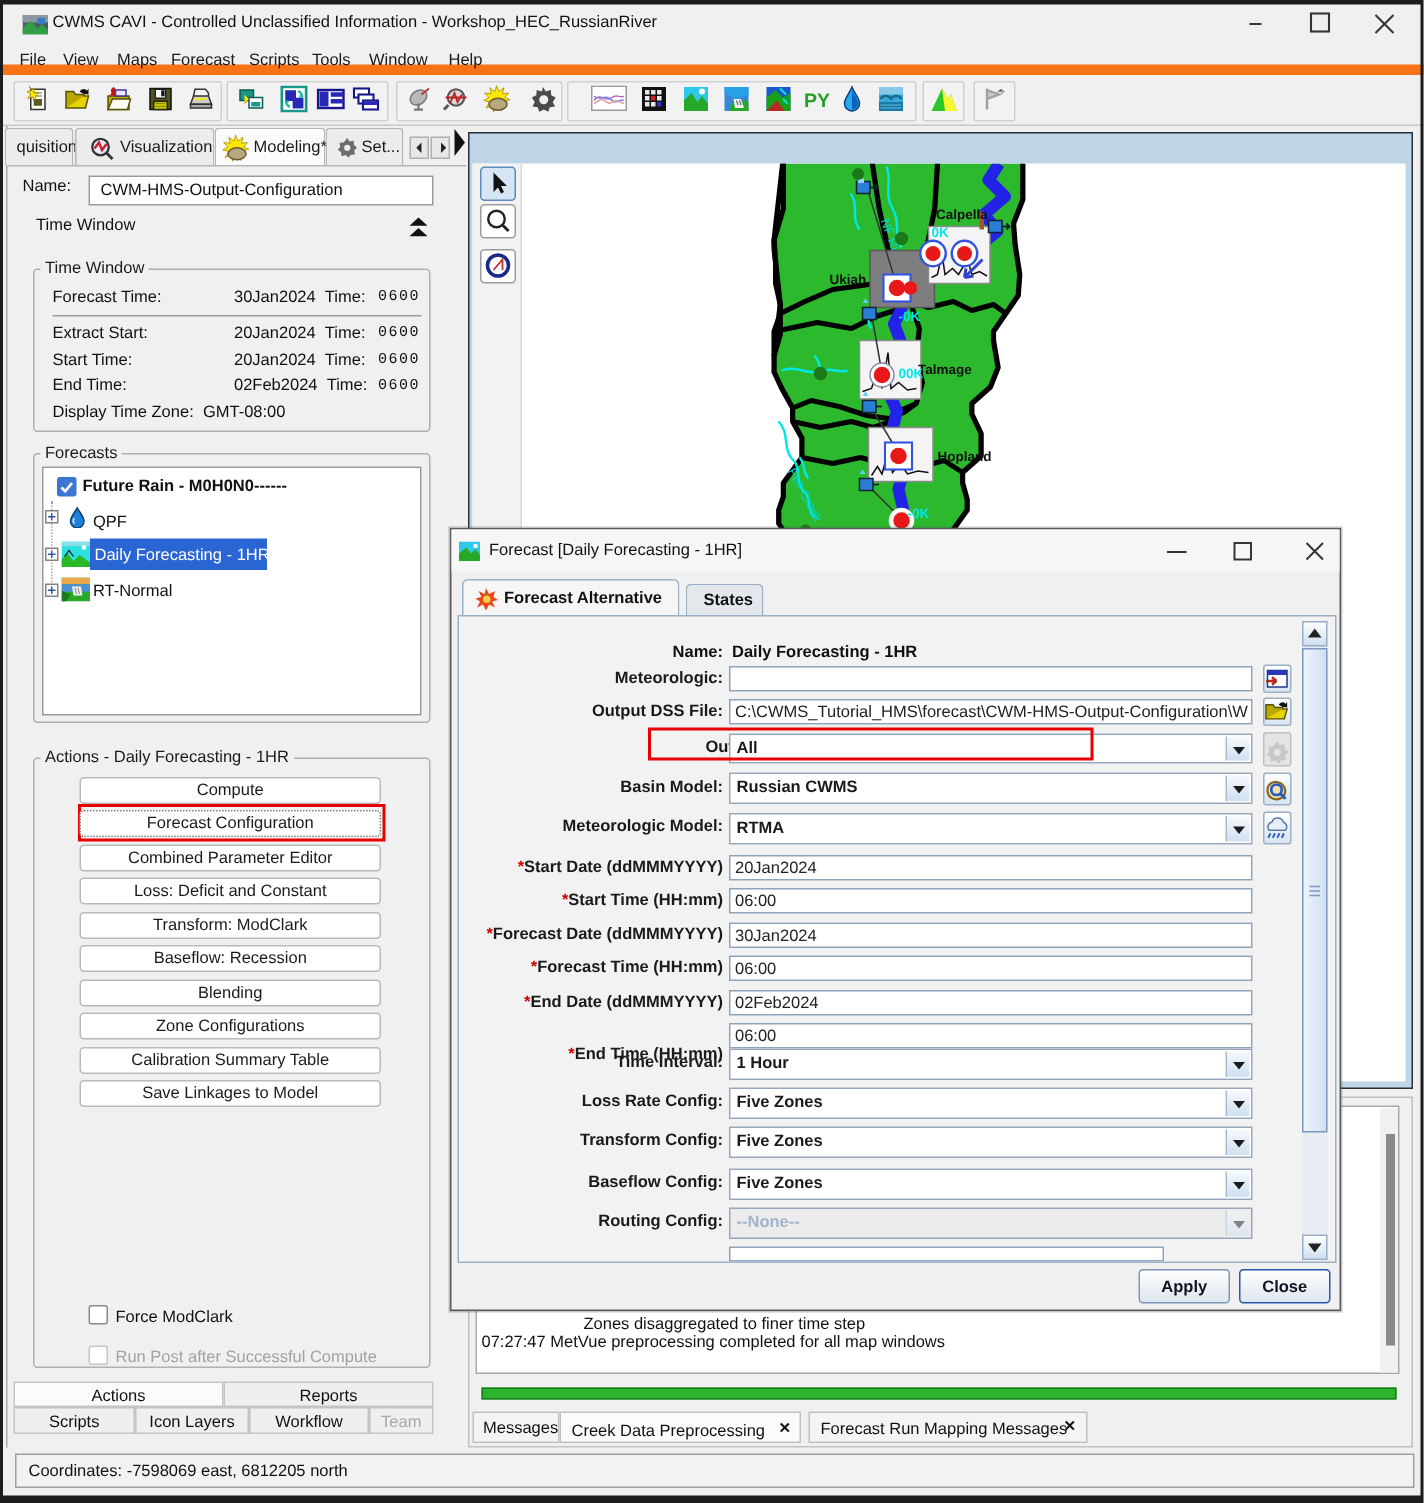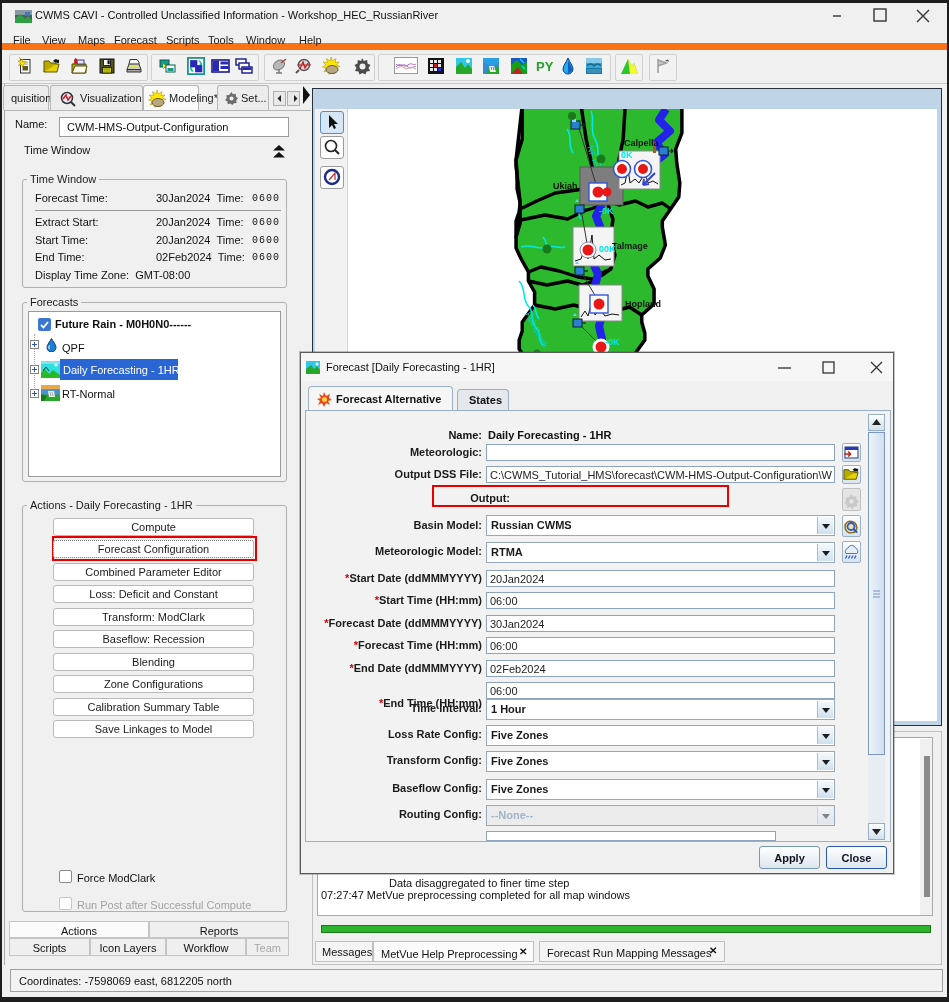--- a/index.html
+++ b/index.html
@@ -232,21 +232,21 @@
         <span style="position:absolute;left:7px;top:6px">quisition</span>
       </div>
     <div class="ltab" style="left:45px;width:93px;">
         <span style="position:absolute;left:29px;top:6px">Visualization</span>
       <svg style="position:absolute;left:8px;top:4px" width="17" height="17" viewBox="0 0 17 17">
         <circle cx="8" cy="8" r="5.5" fill="#e8e8ff" stroke="#333" stroke-width="1.5"></circle>
         <path d="M4 9 L7 5 L9 10 L12 6" stroke="#d02020" stroke-width="1.6" fill="none"></path>
         <line x1="12" y1="12" x2="16" y2="16" stroke="#333" stroke-width="2"></line>
       </svg>
     </div>
-    <div class="ltab" style="left:138px;width:56px;background:#fbfbfb;border-bottom:1px solid #fbfbfb;height:26px;">
+    <div class="ltab" style="left:138px;width:74px;background:#fbfbfb;border-bottom:1px solid #fbfbfb;height:26px;">
       <span style="position:absolute;left:25px;top:6px;">Modeling*</span>
       <svg style="position:absolute;left:4px;top:4px" width="18" height="18" viewBox="0 0 18 18">
         <path d="M9 0 L10.5 4 L14 1.5 L13 5.5 L17 5 L14.5 8 L18 9.5 L14 10.5 L16 14 L12 13 L12.5 17 L9.5 14 L7 17.5 L6 13.5 L2 15 L4.5 11 L0.5 10 L4 8 L1 5 L5.5 5.5 L4.5 1.5 L8 4 Z" fill="#ffe800" stroke="#a08800" stroke-width="0.5"></path>
         <ellipse cx="10" cy="12.5" rx="6" ry="4" fill="#b8a880" stroke="#6a5a30"></ellipse>
       </svg>
     </div>
     <div class="ltab" style="left:212px;width:52px;">
         <span style="position:absolute;left:23px;top:6px">Set...</span>
       <svg style="position:absolute;left:6px;top:5px" width="15" height="15" viewBox="0 0 16 16">
         <path d="M8 1 L9.5 3.5 L12.5 3 L12.8 6 L15 7.8 L13 9.8 L13.5 12.8 L10.5 13 L9 15 L6.8 13.2 L4 14 L3.5 11 L1.2 9.5 L3 7.5 L2.5 4.5 L5.5 4.2 Z" fill="#6c6c6c"></path>
@@ -497,32 +497,32 @@
       <div class="mtbtn" style="top:57px;">
         <svg width="22" height="21">
             <circle cx="11" cy="10" r="7" fill="none" stroke="#1a2a8a" stroke-width="2.4"></circle>
             <path d="M8 13 L14 6 L14 13" stroke="#c03030" stroke-width="1.2" fill="none"></path>
           </svg>
       </div>
     </div>
   </div>
   <div id="msgpanel">
     <div class="abs" style="left:4px;top:5px;width:616px;height:179px;background:#fff;border:1px solid #a8a8a8;">
-      <div class="abs" style="left:71px;top:139px;font-size:11px;color:#111;">Data disaggregated to finer time step</div>
+      <div class="abs" style="left:71px;top:139px;font-size:11px;color:#111;">Zones disaggregated to finer time step</div>
       <div class="abs" style="left:3px;top:151px;font-size:11px;color:#111;">07:27:47 MetVue preprocessing completed for all map windows</div>
       <div class="abs" style="left:602px;top:1px;width:12px;height:176px;background:#f0f0f0;">
         <div class="abs" style="left:4px;top:17px;width:6px;height:141px;background:#8a8a8a;"></div>
       </div>
     </div>
     <div class="abs" style="left:8px;top:193px;width:610px;height:8px;background:#2db42d;border:1px solid #1a7a1a;"></div>
     <div class="abs" style="left:2px;top:209px;width:58px;height:21px;border:1px solid #c0c0c0;background:#f4f4f4;font-size:11px;color:#111;white-space:nowrap;padding-left:39px;">
         <span style="position:absolute;left:6px;top:4px;">Messages</span>
       </div>
     <div class="abs" style="left:60px;top:209px;width:161px;height:21px;border:1px solid #c0c0c0;background:#fbfbfb;font-size:11px;color:#111;white-space:nowrap;">
-        <span style="position:absolute;left:7px;top:6px;">MetVue Help Preprocessing</span>
+        <span style="position:absolute;left:7px;top:6px;">Creek Data Preprocessing</span>
         <span style="position:absolute;left:145px;top:4px;font-weight:bold;font-size:10px;">✕</span>
       </div>
     <div class="abs" style="left:226px;top:209px;width:186px;height:21px;border:1px solid #c0c0c0;background:#f4f4f4;font-size:11px;color:#111;white-space:nowrap;">
         <span style="position:absolute;left:7px;top:5px;">Forecast Run Mapping Messages</span>
         <span style="position:absolute;left:169px;top:3px;font-weight:bold;font-size:10px;">✕</span>
       </div>
   </div>
   <div id="statusbar">
       <span style="position:absolute;left:8px;top:5px">Coordinates: -7598069 east, 6812205 north</span>
     </div>
@@ -554,20 +554,24 @@
 
     <div class="abs" style="left:4px;top:57px;width:586px;height:432px;background:#f2f2f2;border:1px solid #9ab0c6;">
       <div class="abs" style="left:0px;top:18px;width:176px;text-align:right;font-size:11px;font-weight:bold;color:#111;">Name:</div>
       <div class="abs" style="left:182px;top:18px;font-size:11px;font-weight:bold;color:#111;">Daily Forecasting - 1HR</div>
     </div>
     <div class="dlabel" style="left:1px;top:93px;">Meteorologic:</div>
     <div class="dfield" style="top:91px;"></div>
     <div class="dlabel" style="left:1px;top:115px;">Output DSS File:</div>
     <div class="dfield" style="top:113px;">C:\CWMS_Tutorial_HMS\forecast\CWM-HMS-Output-Configuration\W</div>
     <div class="dlabel" style="left:1px;top:139px;margin-left:28px;">Output:</div>
+    <div class="dcombo" style="top:136px;">
+        <span style="position:absolute;left:4px;top:3px;">All</span>
+        <span class="arr"></span>
+      </div>
     <div class="abs" style="left:131px;top:132px;width:297px;height:22px;border:2px solid #e80000;"></div>
     <div class="dlabel" style="left:1px;top:166px;">Basin Model:</div>
     <div class="dcombo" style="top:162px;height:21px;">
         <span style="position:absolute;left:4px;top:3px;">Russian CWMS</span>
         <span class="arr"></span>
       </div>
     <div class="dlabel" style="left:1px;top:192px;">Meteorologic Model:</div>
     <div class="dcombo" style="top:189px;height:21px;">
         <span style="position:absolute;left:4px;top:3px;">RTMA</span>
         <span class="arr"></span>

